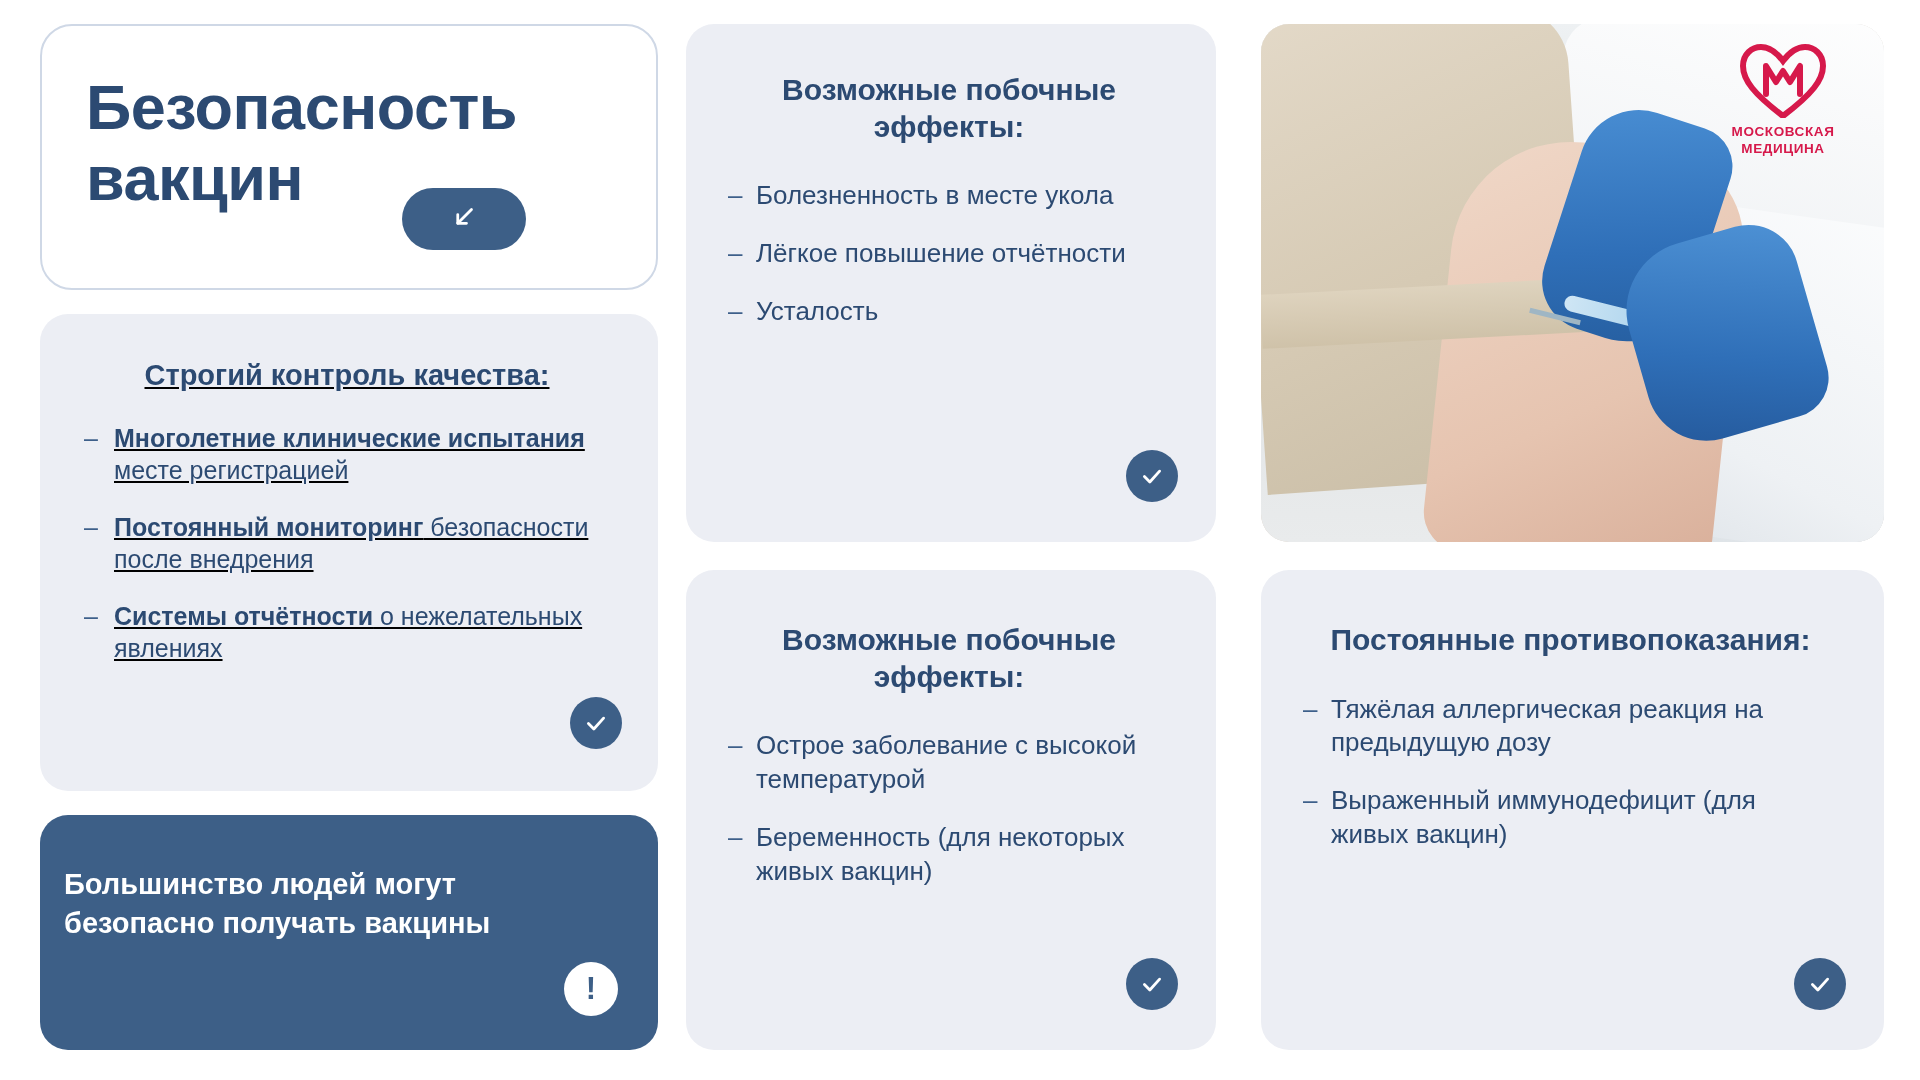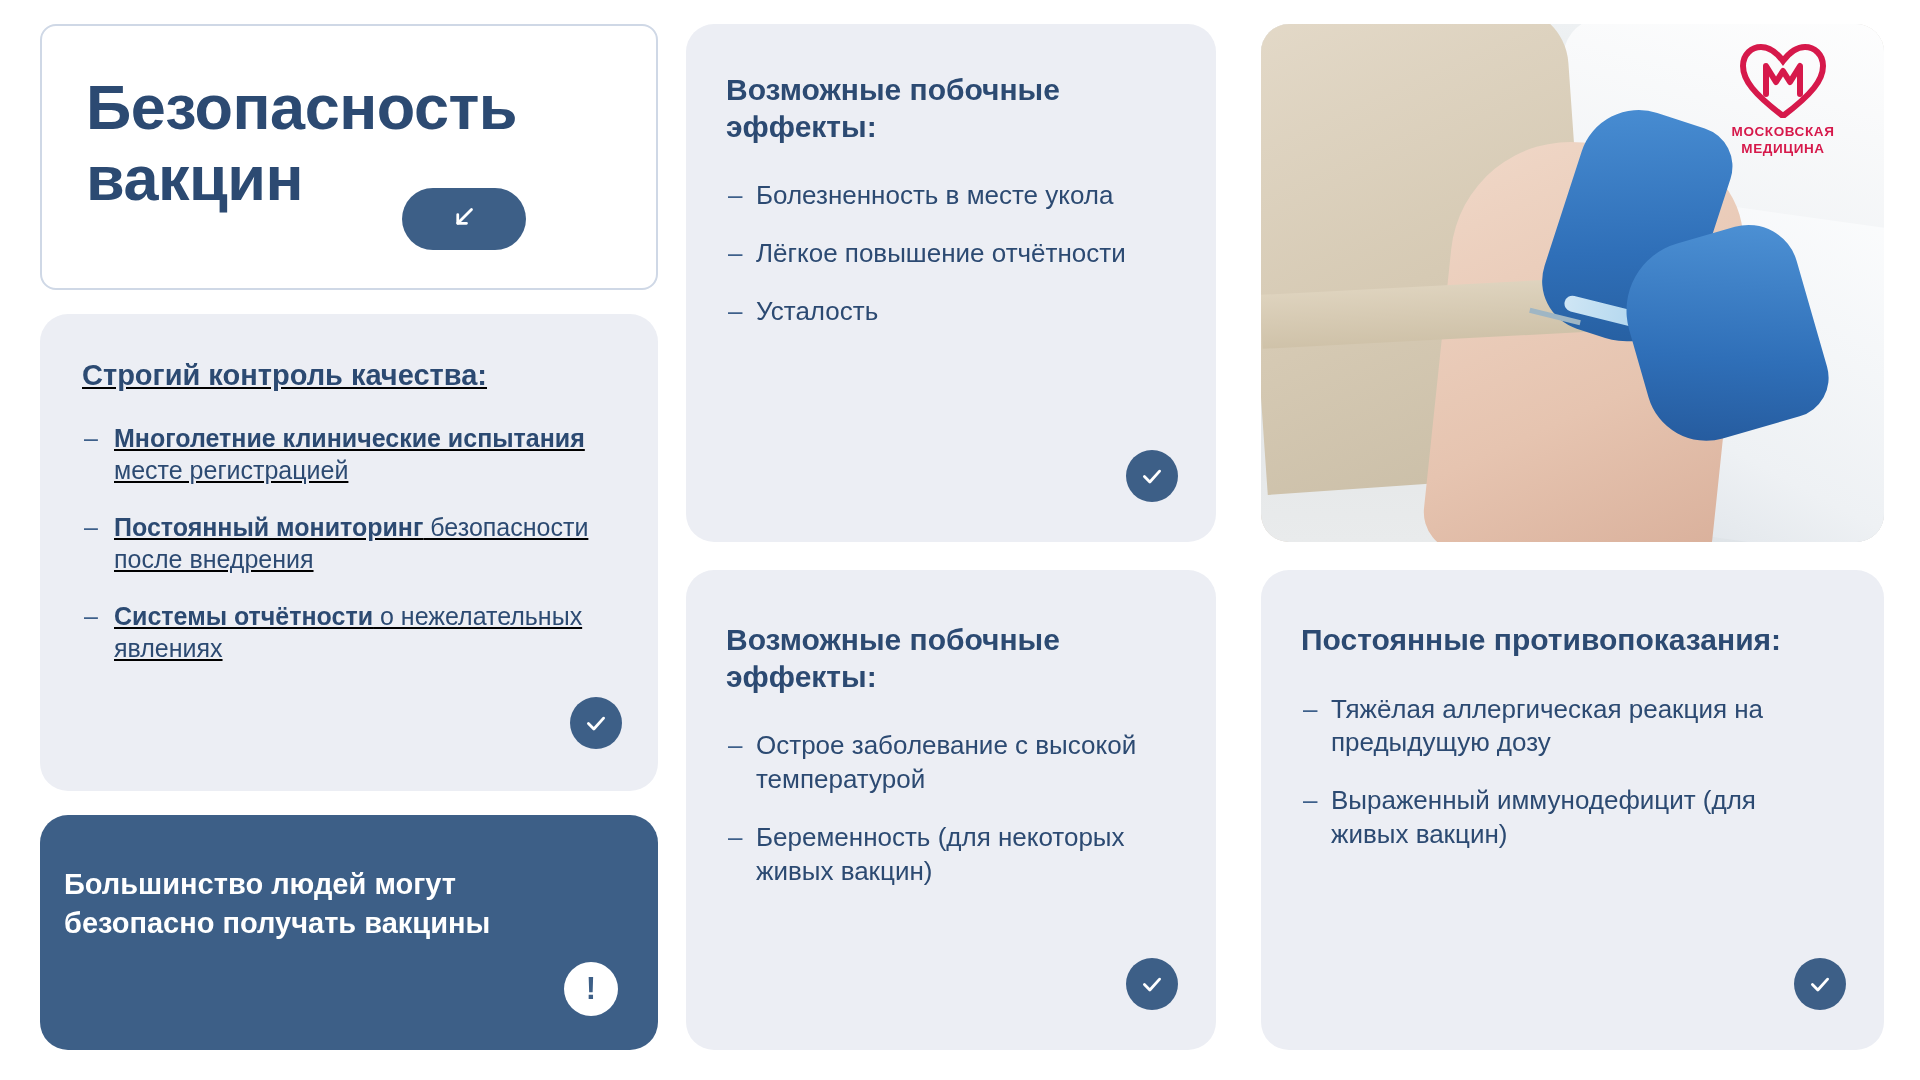--- a/index.html
+++ b/index.html
@@ -25,20 +25,21 @@
   .card {
     position: relative;
     background: #eceef4;
     border-radius: 28px;
   }
 
   .card-title {
     color: #2c4a72;
     font-weight: bold;
     line-height: 1.22;
+    text-align: center;
   }
 
   ul.bullets { list-style: none; }
   ul.bullets li {
     position: relative;
     padding-left: 30px;
     color: #2c4a72;
     line-height: 1.3;
   }
   ul.bullets li .dash {
@@ -68,21 +69,21 @@
     display: flex;
     flex-direction: column;
     gap: 24px;
   }
 
   .title-card {
     position: relative;
     height: 268px;
     background: #ffffff;
     border: 2px solid #cfd8e6;
-    border-radius: 16px;
+    border-radius: 32px;
     padding: 46px 44px 0 44px;
   }
   .title-card h1 {
     color: #2c4a72;
     font-size: 63px;
     line-height: 1.12;
     font-weight: bold;
     letter-spacing: -0.5px;
   }
   .arrow-btn {

